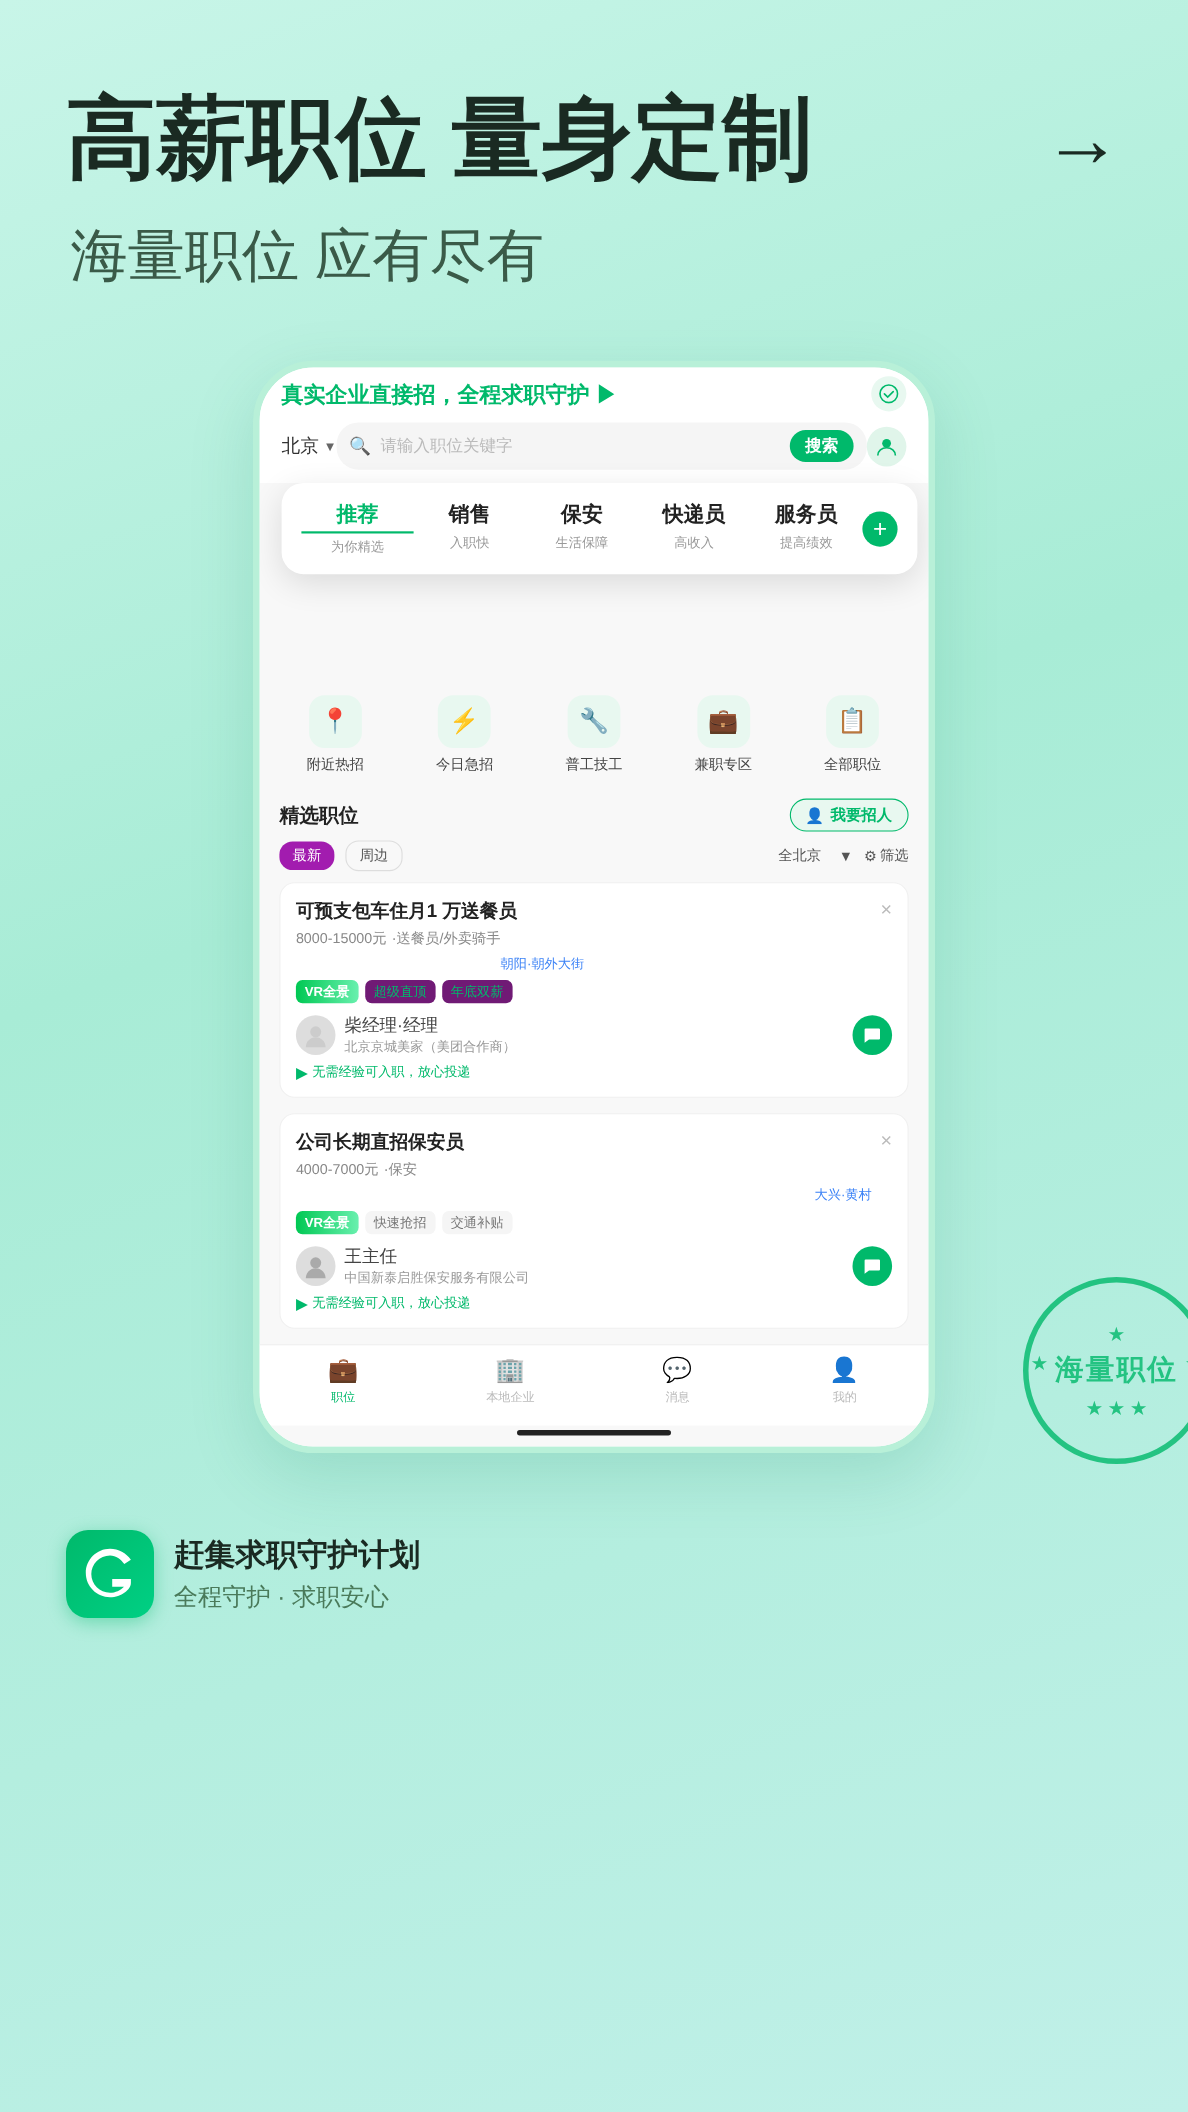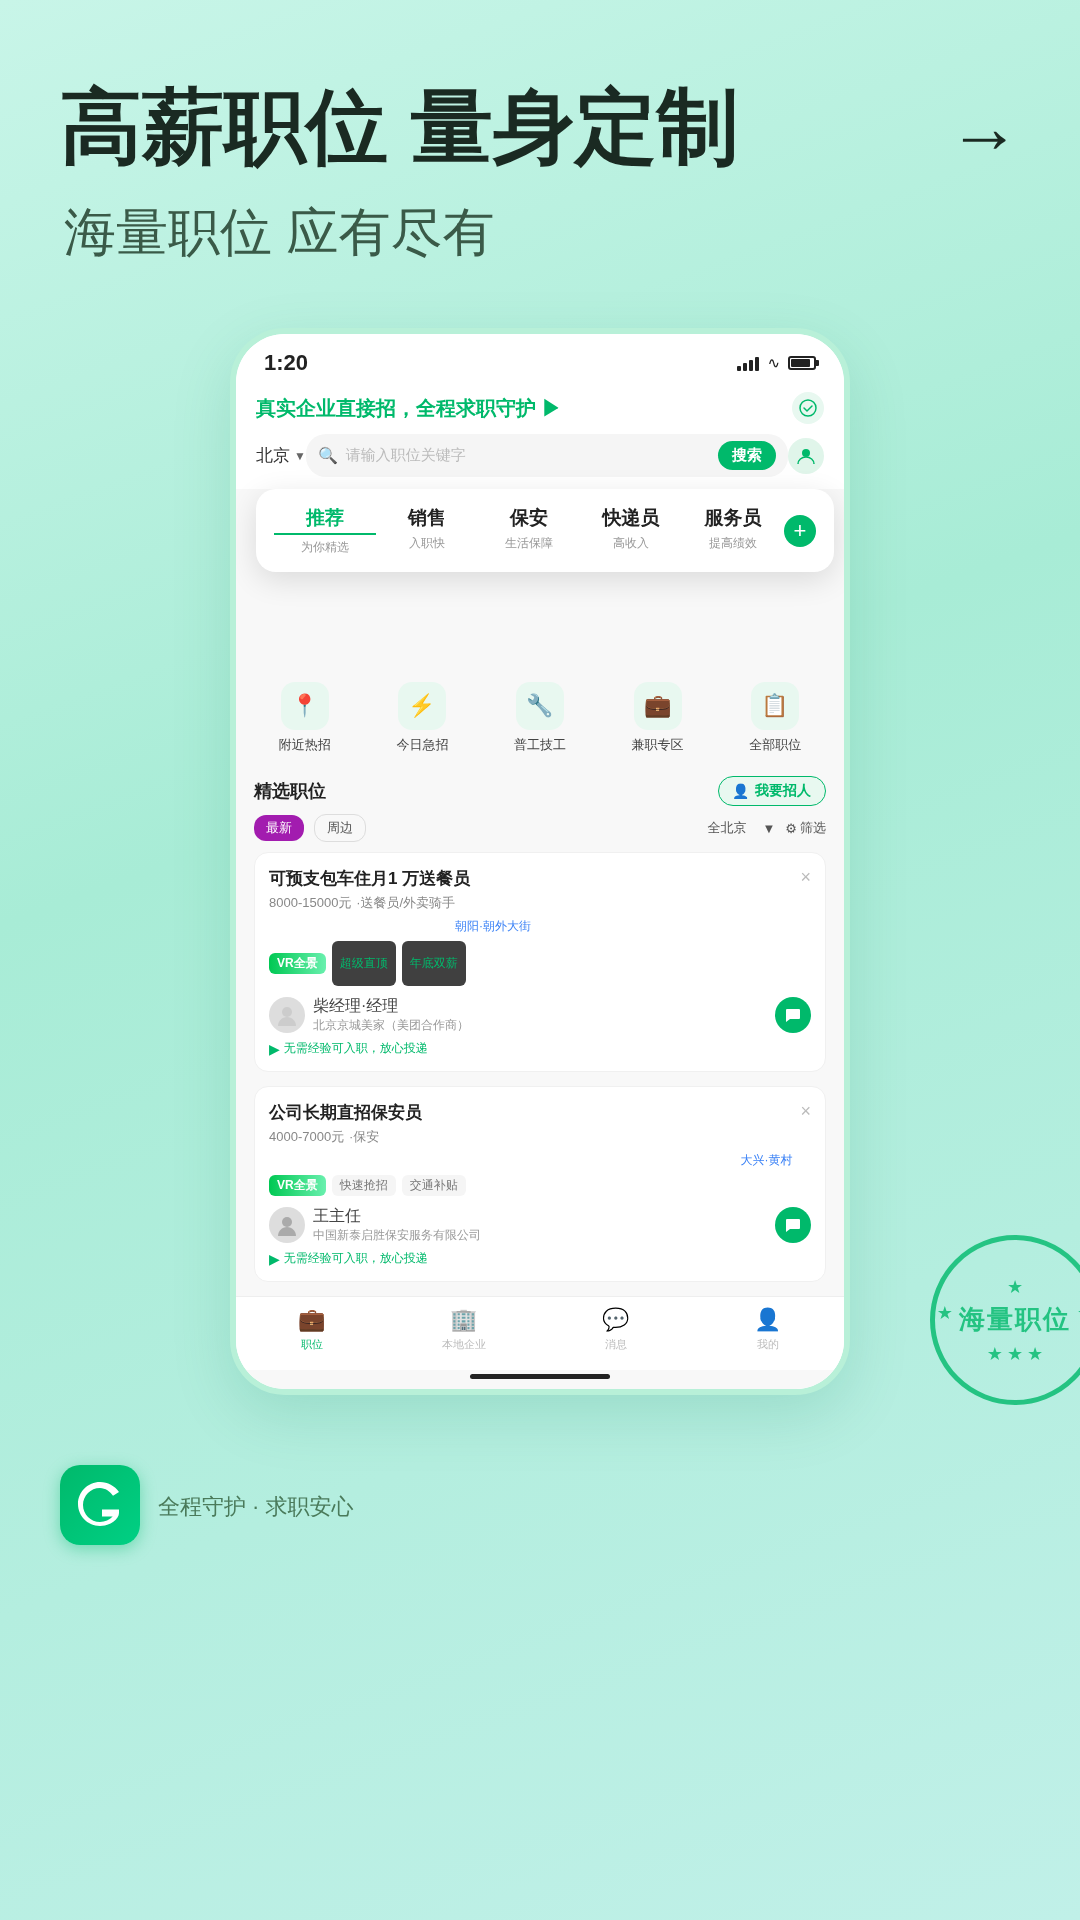--- a/index.html
+++ b/index.html
@@ -390,24 +390,24 @@
     }
     .tag-vr {
       background: linear-gradient(90deg, #00c853, #69f0ae);
       color: #fff;
       border-radius: 6px;
       padding: 2px 8px;
       font-size: 12px;
       font-weight: 600;
     }
     .tag-normal {
-      background: #404040;
+      background: #701a75;
       color: #00b96b;
       border-radius: 6px;
-      padding: 14px 8px;
+      padding: 2px 8px;
       font-size: 12px;
     }
     .tag-gray {
       background: #f5f5f5;
       color: #777;
       border-radius: 6px;
       padding: 2px 8px;
       font-size: 12px;
     }
     .job-recruiter {
@@ -612,35 +612,20 @@
   <div class="hero-title">
     <span>高薪职位 量身定制</span>
     <span class="hero-arrow">→</span>
   </div>
   <div class="hero-subtitle">海量职位 应有尽有</div>
 </div>
 
 <div class="phone-wrapper">
   <div class="phone-outer">
 
-    <div class="phone-status-bar phone-bg-white">
-      <span class="status-time">1:20</span>
-      <div class="status-icons">
-        <div class="signal-bars">
-          <div class="signal-bar" style="height:5px"></div>
-          <div class="signal-bar" style="height:8px"></div>
-          <div class="signal-bar" style="height:11px"></div>
-          <div class="signal-bar" style="height:14px"></div>
-        </div>
-        <span style="font-size:15px;color:#222;">∿</span>
-        <div class="battery-icon">
-          <div class="battery-fill"></div>
-        </div>
-      </div>
-    </div>
 
     <div class="app-header phone-bg-white">
       <div class="app-title-row">
         <span class="app-title-text">
           <span>真实企业直接招，全程求职守护</span>
           <span style="color:#00b96b;">▶</span>
         </span>
         <div class="verified-icon">
           <svg width="18" height="18" viewBox="0 0 18 18">
               <circle cx="9" cy="9" r="8" stroke="#00b96b" stroke-width="1.5" fill="none"></circle>
@@ -872,19 +857,20 @@
 </div>
 
 <div class="bottom-section">
   <div class="bottom-left">
     <div class="g-logo">
       <svg width="50" height="50" viewBox="0 0 50 50">
         <path d="M25 8C15.6 8 8 15.6 8 25s7.6 17 17 17c5 0 9.5-2.1 12.7-5.5H27v-7h17v3.5C44 38.8 35.4 46 25 46 12.9 46 3 36.1 3 24S12.9 2 25 2c7.8 0 14.7 3.9 19 9.9l-6 3.9C35.1 11.6 30.4 8 25 8z" fill="#fff"></path>
       </svg>
     </div>
     <div class="bottom-brand-text">
+      <h3>赶集求职守护计划</h3>
       <p>全程守护 · 求职安心</p>
     </div>
   </div>
   <div class="bottom-right">
     <div class="slogan-underline"></div>
   </div>
 </div>
 
 </body></html>

